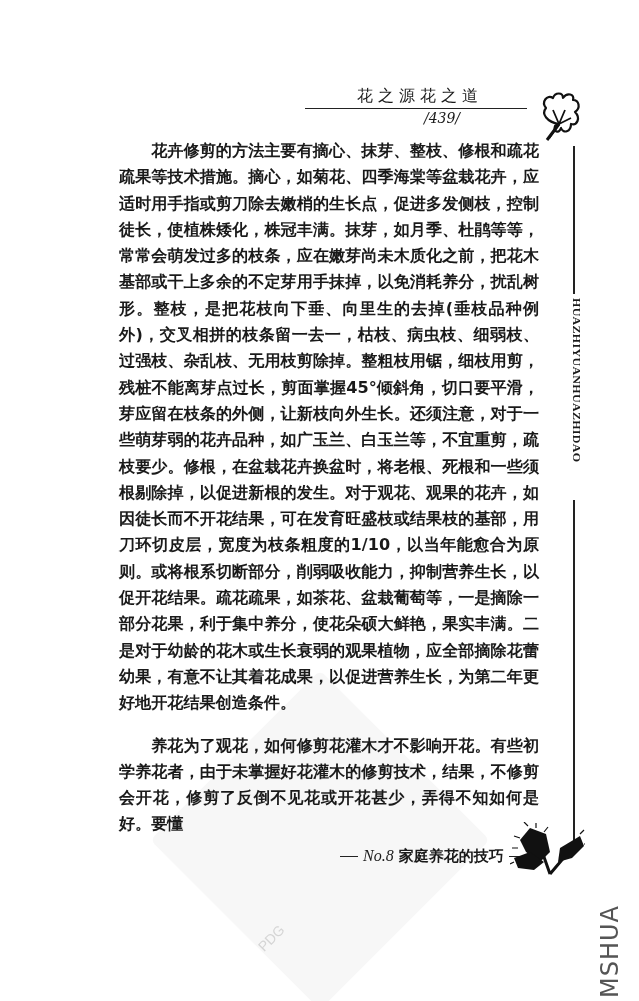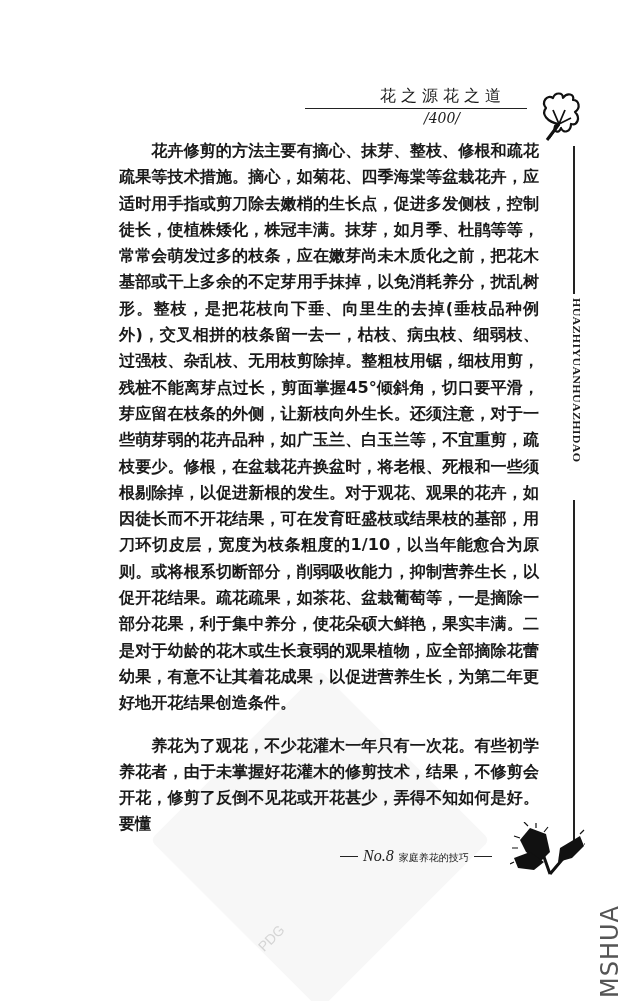--- a/index.html
+++ b/index.html
@@ -2,21 +2,21 @@
 <html><head>
   <meta charset="utf-8">
   <style>
     html, body { margin: 0; padding: 0; }
     body {
       width: 639px; height: 1001px; position: relative; overflow: hidden;
       background: #ffffff; color: #1a1a1a;
       font-family: "DejaVu Serif", "Liberation Serif", serif;
     }
     .header-title {
-      position: absolute; left: 378px; top: 86px; width: 130px;
+      position: absolute; left: 355px; top: 86px; width: 130px;
       font-size: 16px; letter-spacing: 5px; text-align: center; white-space: nowrap;
     }
     .header-rule {
       position: absolute; left: 305px; top: 108px; width: 222px; height: 1px;
       background: #222;
     }
     .header-page {
       position: absolute; left: 412px; top: 110px; width: 60px; text-align: center;
       font-size: 14px; font-style: italic;
     }
@@ -42,21 +42,21 @@
       font-family: "DejaVu Sans", sans-serif; font-weight: bold; font-size: 16.5px;
       margin: 12px 0 10px 28px; letter-spacing: 0.5px;
     }
 
     .footer {
       position: absolute; left: 340px; top: 846px; width: 180px; white-space: nowrap;
       font-size: 16px;
     }
     .footer .no { font-style: italic; font-family: "Liberation Serif", serif; }
     .footer .dash { display: inline-block; width: 18px; height: 1px; background: #222; vertical-align: middle; }
-    .footer .txt { font-family: "DejaVu Sans", sans-serif; font-weight: 400; font-size: 10px; margin-top: 24px; }
+    .footer .txt { font-family: "DejaVu Sans", sans-serif; font-weight: 700; font-size: 15px; margin-top: 24px; }
 
     .watermark {
       position: absolute; left: 200px; top: 720px; width: 240px; height: 240px;
       transform: rotate(45deg); background: rgba(200,200,200,0.14);
       border-radius: 6px;
     }
     .watermark-text {
       position: absolute; left: 256px; top: 930px; font-size: 14px; color: rgba(180,180,180,0.5);
       transform: rotate(-45deg); font-family: "Liberation Sans", sans-serif;
     }
@@ -67,35 +67,35 @@
     }
   </style>
 </head>
 <body>
 
 <div class="watermark"></div>
 <div class="watermark-text">PDG</div>
 
 <div class="header-title">花之源花之道</div>
 <div class="header-rule"></div>
-<div class="header-page">/400/</div>
+<div class="header-page">/439/</div>
 
 <svg class="flower-top" viewBox="0 0 46 54">
   <path d="M12 50 L22 36 M22 36 C10 34 4 26 9 20 C4 14 10 6 16 10 C18 4 26 4 26 10 C30 4 38 6 36 12 C42 12 44 20 38 24 C44 30 40 38 34 36 C34 44 26 46 24 40 C22 46 16 44 18 38 Z" fill="none" stroke="#111" stroke-width="2.2" stroke-linejoin="round"></path>
   <path d="M22 36 L28 22 M22 36 L16 22 M22 36 L34 30" stroke="#111" stroke-width="1.8" fill="none"></path>
   <path d="M10 52 L22 36" stroke="#111" stroke-width="3"></path>
 </svg>
 
 <div class="side-line-top"></div>
 <div class="side-text">HUAZHIYUANHUAZHIDAO</div>
 <div class="side-line-bottom"></div>
 
 <div class="body-text">
   <p class="para">花卉修剪的方法主要有摘心、抹芽、整枝、修根和疏花疏果等技术措施。摘心，如菊花、四季海棠等盆栽花卉，应适时用手指或剪刀除去嫩梢的生长点，促进多发侧枝，控制徒长，使植株矮化，株冠丰满。抹芽，如月季、杜鹃等等，常常会萌发过多的枝条，应在嫩芽尚未木质化之前，把花木基部或干上多余的不定芽用手抹掉，以免消耗养分，扰乱树形。整枝，是把花枝向下垂、向里生的去掉(垂枝品种例外)，交叉相拼的枝条留一去一，枯枝、病虫枝、细弱枝、过强枝、杂乱枝、无用枝剪除掉。整粗枝用锯，细枝用剪，残桩不能离芽点过长，剪面掌握45°倾斜角，切口要平滑，芽应留在枝条的外侧，让新枝向外生长。还须注意，对于一些萌芽弱的花卉品种，如广玉兰、白玉兰等，不宜重剪，疏枝要少。修根，在盆栽花卉换盆时，将老根、死根和一些须根剔除掉，以促进新根的发生。对于观花、观果的花卉，如因徒长而不开花结果，可在发育旺盛枝或结果枝的基部，用刀环切皮层，宽度为枝条粗度的1/10，以当年能愈合为原则。或将根系切断部分，削弱吸收能力，抑制营养生长，以促开花结果。疏花疏果，如茶花、盆栽葡萄等，一是摘除一部分花果，利于集中养分，使花朵硕大鲜艳，果实丰满。二是对于幼龄的花木或生长衰弱的观果植物，应全部摘除花蕾幼果，有意不让其着花成果，以促进营养生长，为第二年更好地开花结果创造条件。</p>
-  <p class="para">养花为了观花，不少花灌木一年只有一次花。有些初学养花者，由于未掌握好花灌木的修剪技术，结果，不修剪会开花，修剪了反倒不见花或开花甚少，弄得不知如何是好。要懂</p>
+  <p class="para">养花为了观花，如何修剪花灌木才不影响开花。有些初学养花者，由于未掌握好花灌木的修剪技术，结果，不修剪会开花，修剪了反倒不见花或开花甚少，弄得不知如何是好。要懂</p>
 </div>
 
 <div class="footer">
   <span class="dash"></span>
   <span class="no">No.8</span>
   <span class="txt">家庭养花的技巧</span>
   <span class="dash"></span>
 </div>
 
 <svg class="pine-bottom" viewBox="0 0 75 55">

